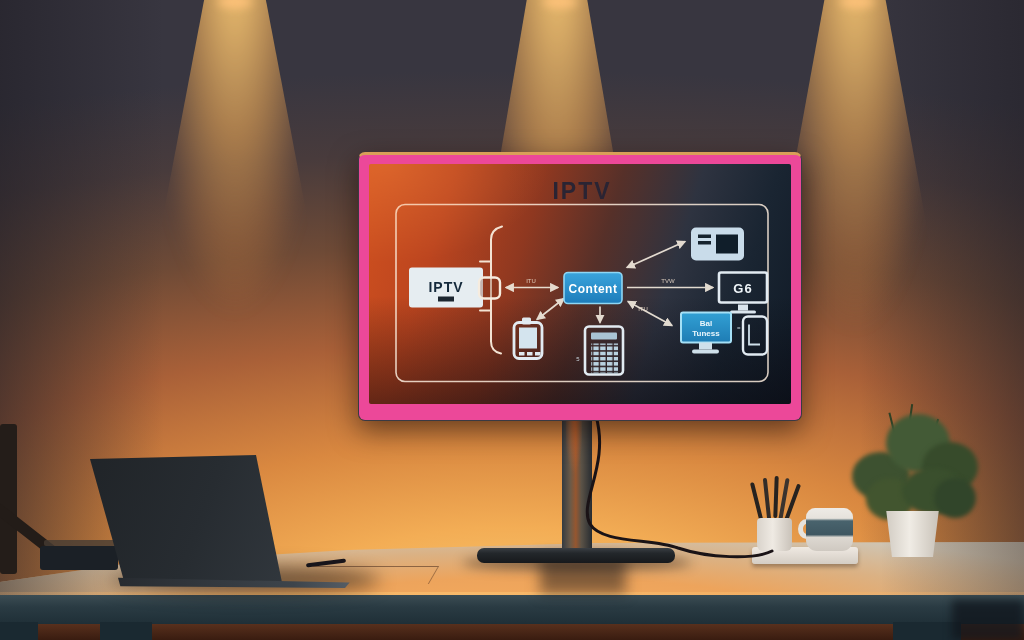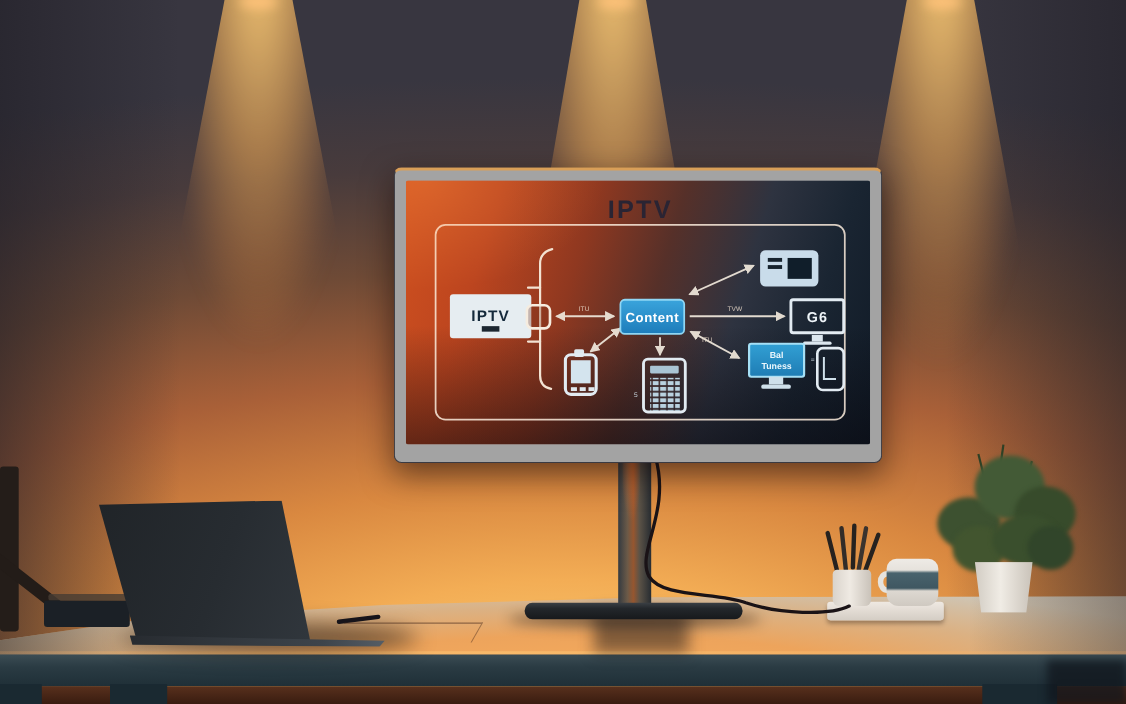--- a/index.html
+++ b/index.html
@@ -110,21 +110,21 @@
   .base-shadow{left:462px;top:556px;width:230px;height:14px;background:rgba(22,14,12,.5);border-radius:50%;filter:blur(6px);}
   .stand-neck{left:562px;top:418px;width:30px;height:132px;
     background:linear-gradient(90deg,#343a40 0%,#6b5a48 28%,#96562f 46%,#5c5347 64%,#272c31 100%);}
   .stand-neck::after{content:"";position:absolute;left:4px;top:0;width:16px;height:70px;
     background:radial-gradient(60% 80% at 50% 0%,rgba(226,110,46,.65),rgba(226,110,46,0));}
   .stand-base{left:477px;top:548px;width:198px;height:15px;border-radius:7px;
     background:linear-gradient(180deg,#3a3f44 0%,#23272b 35%,#17191c 100%);}
   .cable-svg{left:556px;top:408px;width:240px;height:160px;}
   .monitor{
     left:358px;top:152px;width:444px;height:269px;
-    background:#a3a3a3;border-radius:7px;
+    background:#ec4899;border-radius:7px;
     border:1px solid #3a3a42;border-top:3px solid #d99f58;
     box-shadow:0 10px 28px rgba(20,10,8,.55);
   }
   .screen{
     left:10px;top:9px;width:422px;height:240px;border-radius:2px;overflow:hidden;
     background:
       linear-gradient(180deg,rgba(0,0,0,0) 55%,rgba(8,6,12,.5) 100%),
       linear-gradient(107deg,#d0511f 0%,#bc451f 18%,#8f3820 36%,#563029 52%,#2e3340 68%,#1a2532 83%,#101a26 100%);
   }
   .screen-glare{left:0;top:0;width:180px;height:110px;

